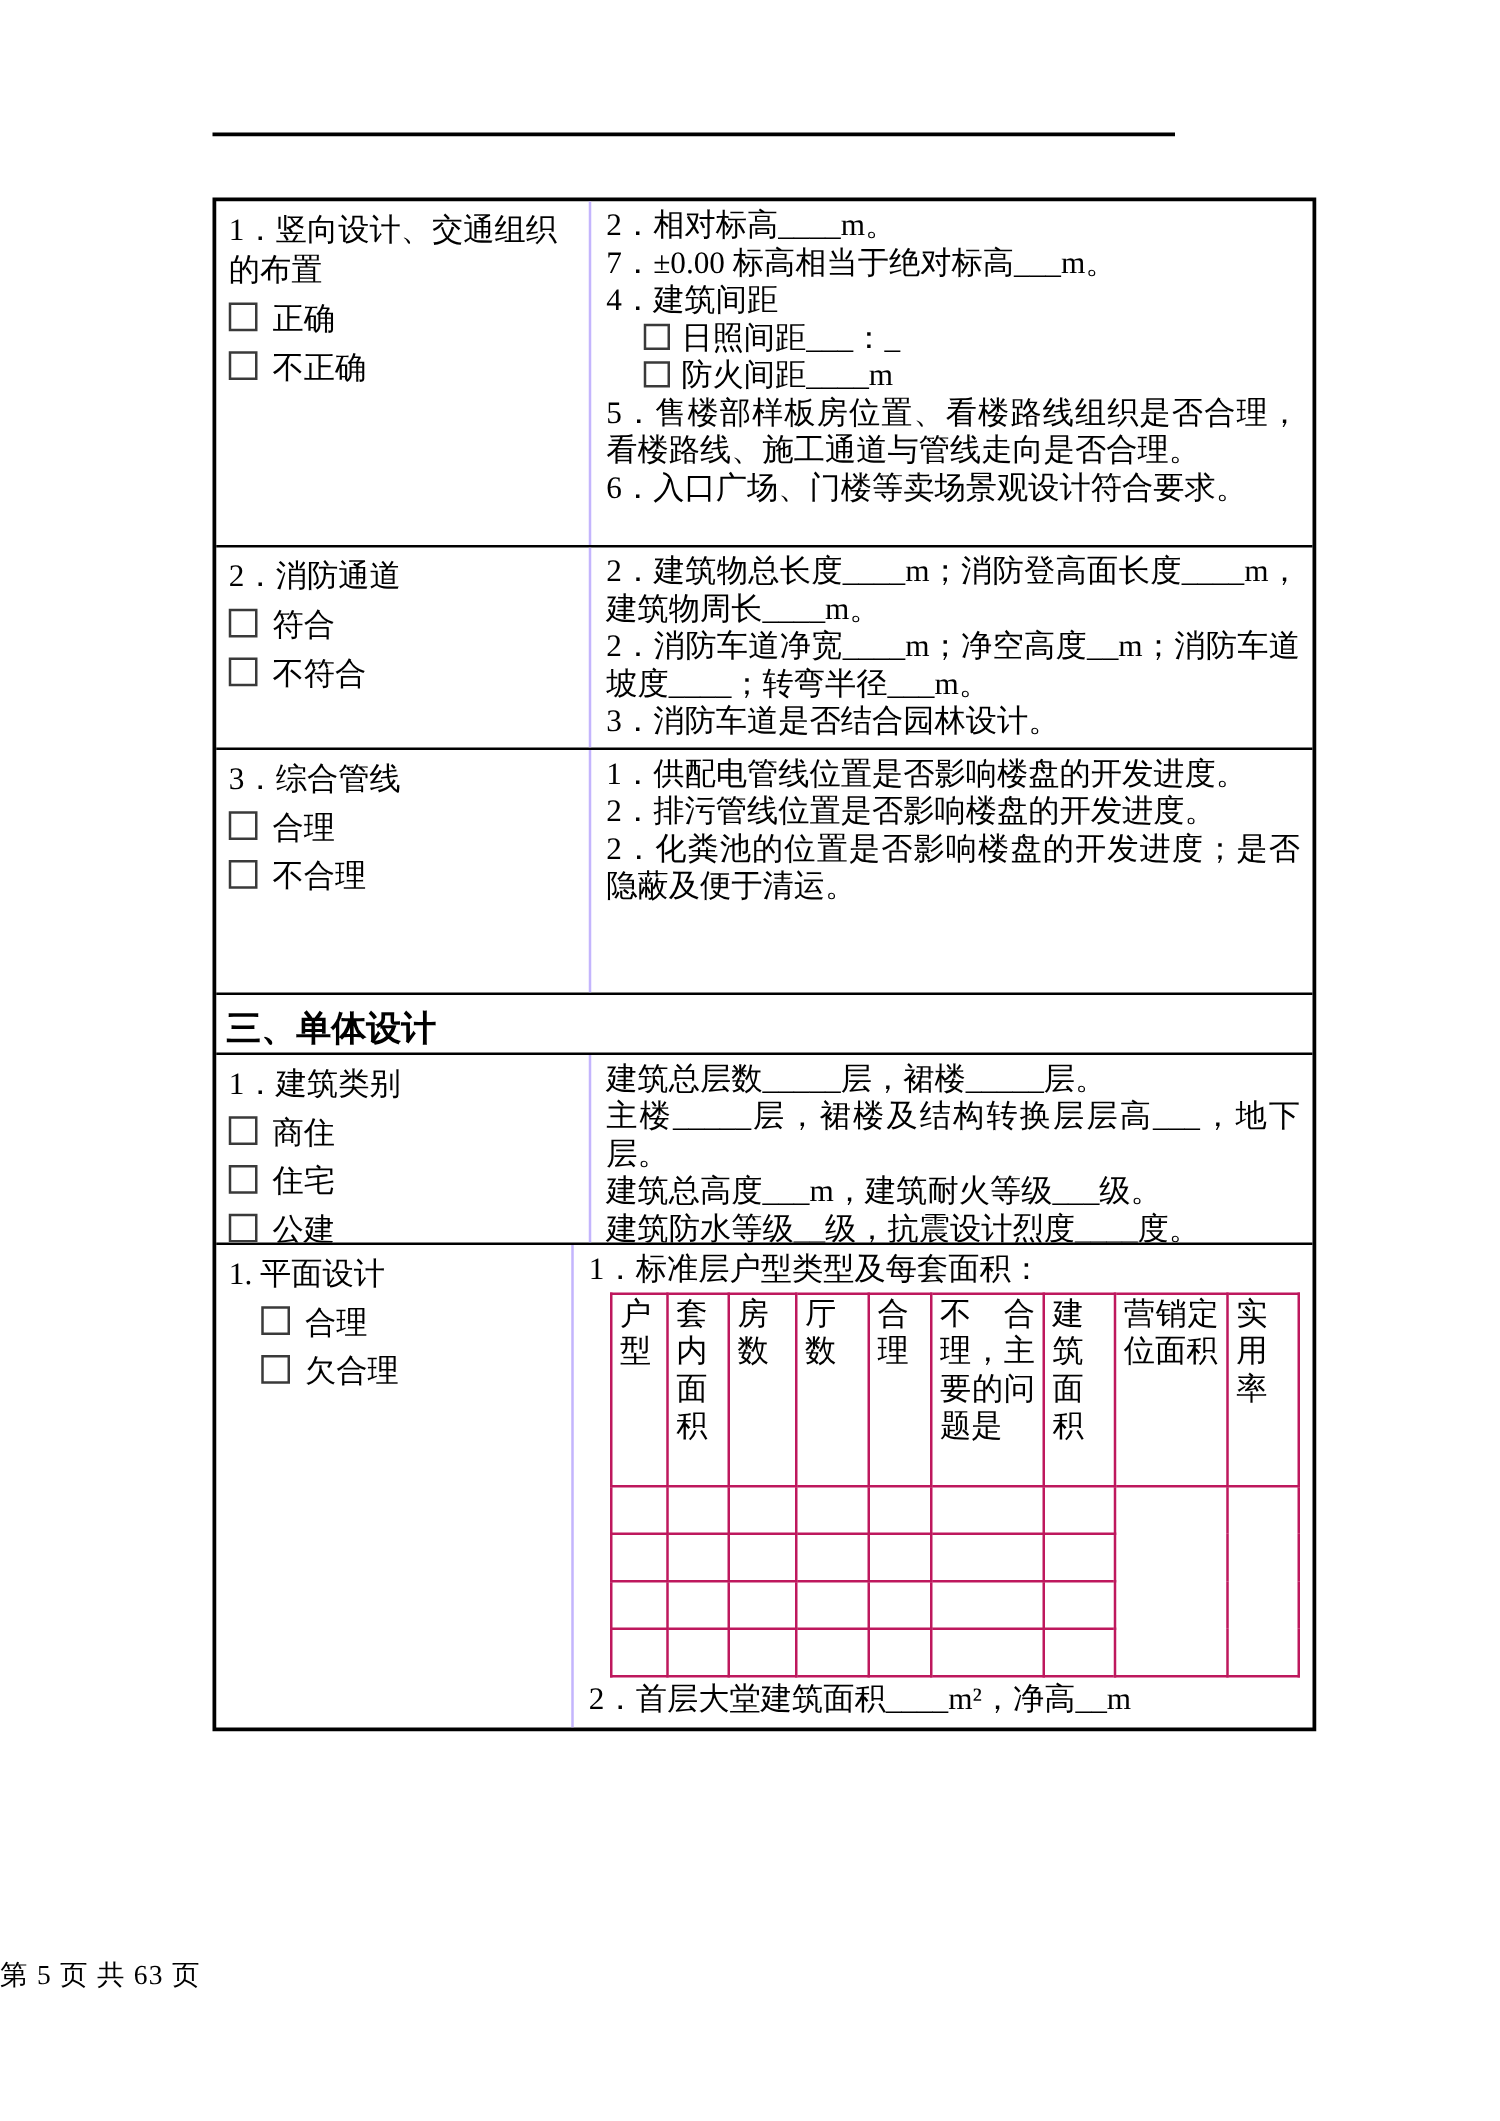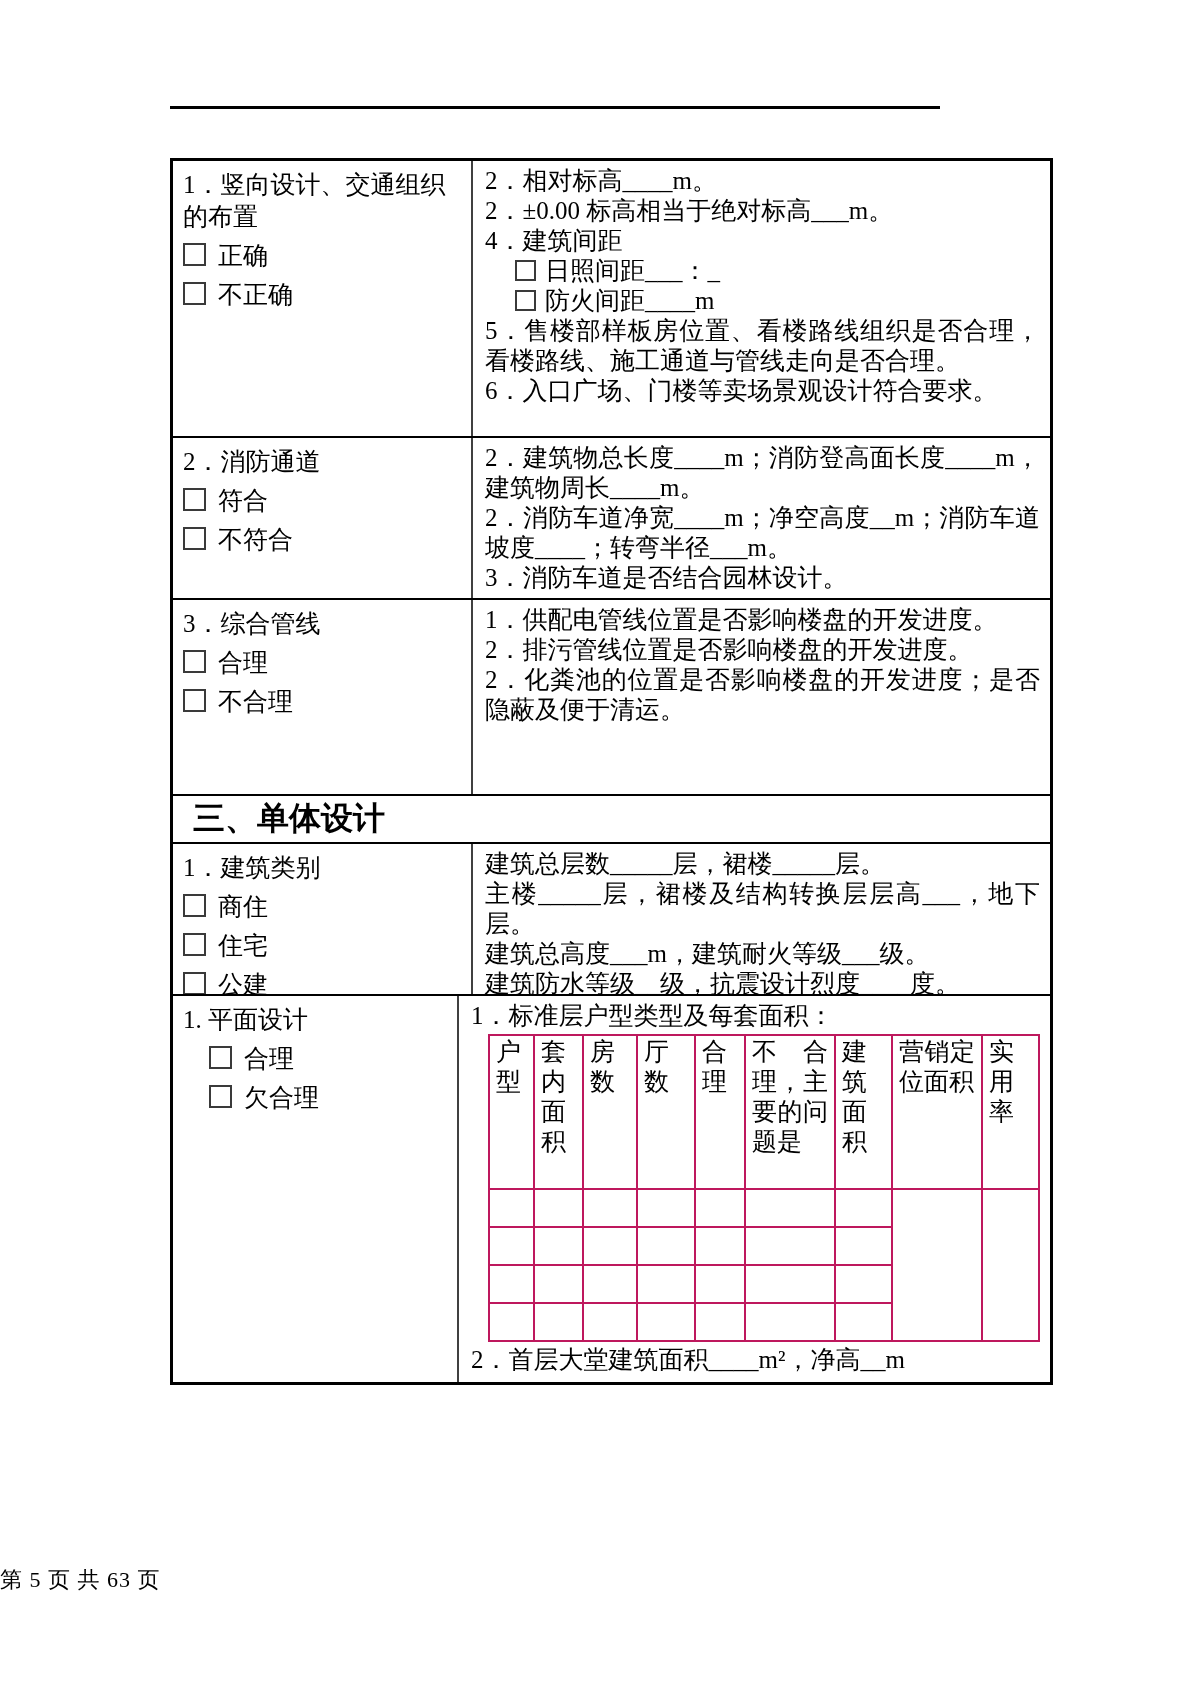--- a/index.html
+++ b/index.html
@@ -6,31 +6,31 @@
   #page {
     position:relative; width:1200px; height:1697px; background:#ffffff;
     font-family:"Liberation Serif","DejaVu Serif",serif; color:#000;
     overflow:hidden; margin:0 auto;
   }
   .hr-rule { position:absolute; left:170px; top:106px; width:770px; height:3px; background:#000; }
 
   .tbl { position:absolute; left:170px; top:158px; width:883px; border:3px solid #000; box-sizing:border-box; background:#fff; }
   .row { display:flex; border-bottom:2px solid #000; box-sizing:border-box; overflow:hidden; }
   .row:last-child { border-bottom:none; }
-  .cl { width:300px; box-sizing:border-box; border-right:2px solid #404040; padding:8px 8px 4px 10px; font-size:25px; line-height:32px; }
+  .cl { width:300px; box-sizing:border-box; border-right:2px solid #c4b5fd; padding:8px 8px 4px 10px; font-size:25px; line-height:32px; }
   .cr { flex:1; box-sizing:border-box; padding:5px 10px 4px 12px; font-size:25px; line-height:30px; }
   .ln { text-align:justify; }
   .ttl { margin-bottom:2px; }
   .opt { margin-top:7px; white-space:nowrap; }
   .opt.indent { margin-left:26px; }
   .cbx { display:inline-block; width:19px; height:19px; border:2px solid #3a3a3a; background:#fff; margin-right:12px; vertical-align:-2px; }
   .ckline { margin-left:30px; }
   .ckline .cbx { width:17px; height:17px; margin-right:9px; }
 
-  .secrow { display:flex; align-items:center; padding-left:20px; font-size:32px; font-weight:bold; box-sizing:border-box; overflow:hidden; }
+  .secrow { display:flex; align-items:flex-end; padding-left:8px; font-size:28px; font-weight:bold; box-sizing:border-box; overflow:hidden; }
 
   .h277{height:277px} .h162{height:162px} .h152{height:196px} .h48{height:48px}
   .h190{height:152px} .h44{height:44px} .h386{height:386px}
 
   table.sub { border-collapse:collapse; table-layout:fixed; width:550px; margin:3px 0 0 17px; }
   table.sub th, table.sub td { border:2px solid #be185d; box-sizing:border-box; padding:1px 6px 0 6px; vertical-align:top; }
   table.sub th { font-weight:normal; font-size:25px; line-height:30px; height:154px; text-align:justify; text-justify:inter-ideograph; }
   table.sub td { height:38px; }
   .outro { margin-top:3px; }
 
@@ -46,21 +46,21 @@
   <div class="tbl">
 
     <div class="row h277">
       <div class="cl">
         <div class="ttl">1．竖向设计、交通组织的布置</div>
         <div class="opt"><span class="cbx"></span><span>正确</span></div>
         <div class="opt"><span class="cbx"></span><span>不正确</span></div>
       </div>
       <div class="cr">
         <div class="ln">2．相对标高____m。</div>
-        <div class="ln">2．±0.00 标高相当于绝对标高___m。</div>
+        <div class="ln">7．±0.00 标高相当于绝对标高___m。</div>
         <div class="ln">4．建筑间距</div>
         <div class="ln ckline"><span class="cbx"></span><span>日照间距___：_</span></div>
         <div class="ln ckline"><span class="cbx"></span><span>防火间距____m</span></div>
         <div class="ln">5．售楼部样板房位置、看楼路线组织是否合理，看楼路线、施工通道与管线走向是否合理。</div>
         <div class="ln">6．入口广场、门楼等卖场景观设计符合要求。</div>
       </div>
     </div>
 
     <div class="row h162">
       <div class="cl">

